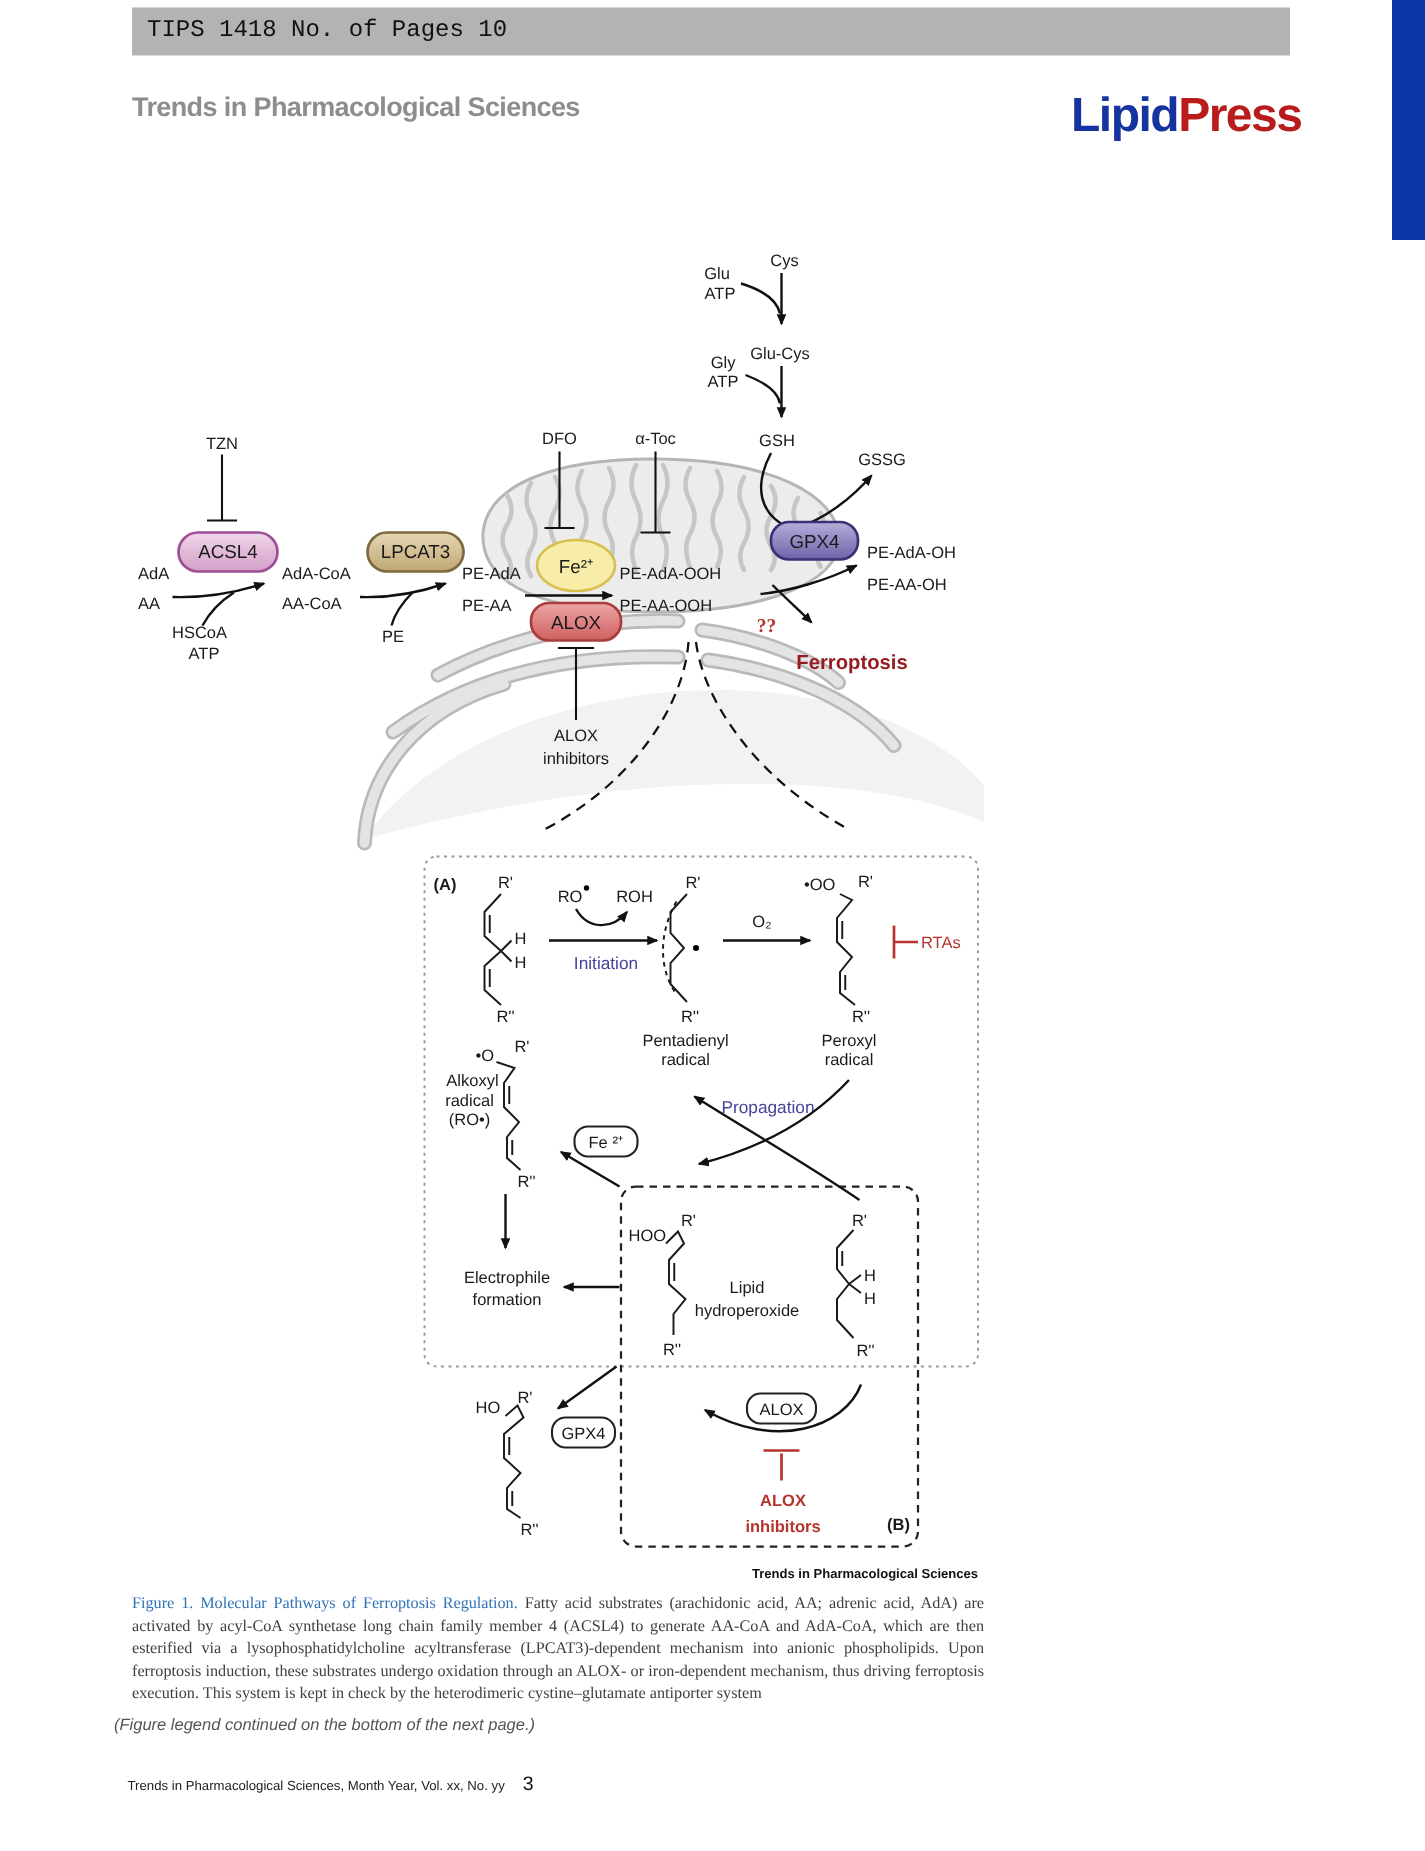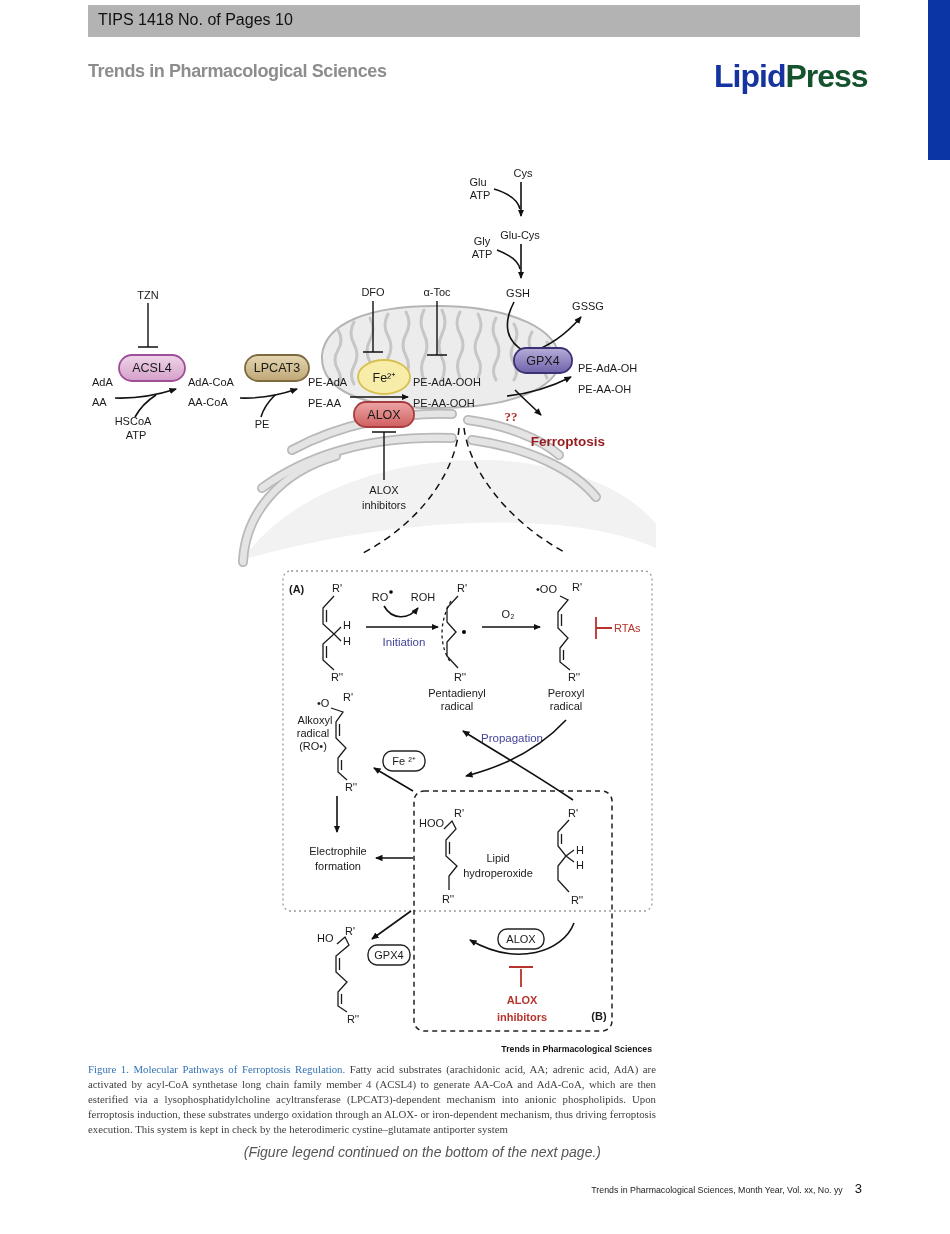--- a/index.html
+++ b/index.html
@@ -2,31 +2,31 @@
 <html><head>
 <meta charset="utf-8">
 <style>
   html,body{margin:0;padding:0;}
   body{width:950px;height:1234px;position:relative;background:#ffffff;
        font-family:"Liberation Sans",sans-serif;color:#1a1a1a;overflow:hidden;}
   .abs{position:absolute;}
 
   
   .banner{left:88px;top:5px;width:772px;height:32px;background:#b3b3b3;}
-  .tips{position:absolute;left:10px;top:6px;font-family:Liberation Sans, sans-serif;
+  .tips{position:absolute;left:10px;top:6px;font-family:Liberation Mono, monospace;
         font-size:16px;color:#111;}
   .aip{position:absolute;left:242px;top:2px;font-size:24px;font-weight:bold;
        color:#fdfdfd;letter-spacing:1px;}
   .bluebar{right:0;top:0;width:22px;height:160px;background:#0b34a4;}
 
   .journal{left:88px;top:61px;font-size:18px;font-weight:bold;color:#8d8d8d;
            letter-spacing:-0.4px;}
   .cellpress{left:714px;top:58px;font-size:32px;font-weight:bold;letter-spacing:-1px;}
   .cell{color:#1634a0;}
-  .press{color:#14532d;margin-top:20px;}
+  .press{color:#b91c1c;margin-top:20px;}
 
   
   svg.fig{position:absolute;left:83px;top:158px;}
   text{font-family:"Liberation Sans",sans-serif;fill:#1a1a1a;font-size:11px;}
   .mid{text-anchor:middle;}
   .pill{font-size:12.5px;}
   .bold{font-weight:bold;}
   .blue{fill:#44449a;font-size:11.5px;}
   .red{fill:#b5342c;}
   .ferro{fill:#951b1e;font-weight:bold;font-size:13.5px;}
@@ -37,24 +37,24 @@
   .rtbar{fill:none;stroke:#b5342c;stroke-width:1.8px;}
   .dashv{fill:none;stroke:#111;stroke-width:1.5px;stroke-dasharray:7 5;}
   .boxw{fill:#ffffff;stroke:#222;stroke-width:1.4px;}
 
   
   .brandline{left:85px;top:1044px;width:567px;text-align:right;font-size:8.7px;
              font-weight:bold;color:#111;}
   .caption{left:88px;top:1062px;width:568px;font-size:10.8px;line-height:1.38;
            color:#3f3f3f;text-align:justify;font-family:Liberation Serif, serif;}
   .figtitle{color:#3272b5;}
-  .continued{left:88px;top:1144px;width:568px;text-align:right;padding-right:55px;
-             box-sizing:border-box;font-style:italic;font-size:14px;color:#555;}
-
-  .footer{left:85px;top:1181px;width:777px;display:flex;justify-content:flex-end;
+  .continued{left:76px;top:1144px;width:568px;padding-right:55px;
+             box-sizing:border-box;font-style:italic;font-size:11px;color:#555;}
+
+  .footer{left:85px;top:1181px;width:777px;display:flex;
           align-items:baseline;gap:12px;}
   .footjournal{font-size:8.8px;color:#222;}
   .pagenum{font-size:13px;color:#111;}
 </style>
 </head>
 <body>
 
 <div class="abs banner">
   <span class="tips">TIPS 1418  No. of Pages 10</span>
 </div>

